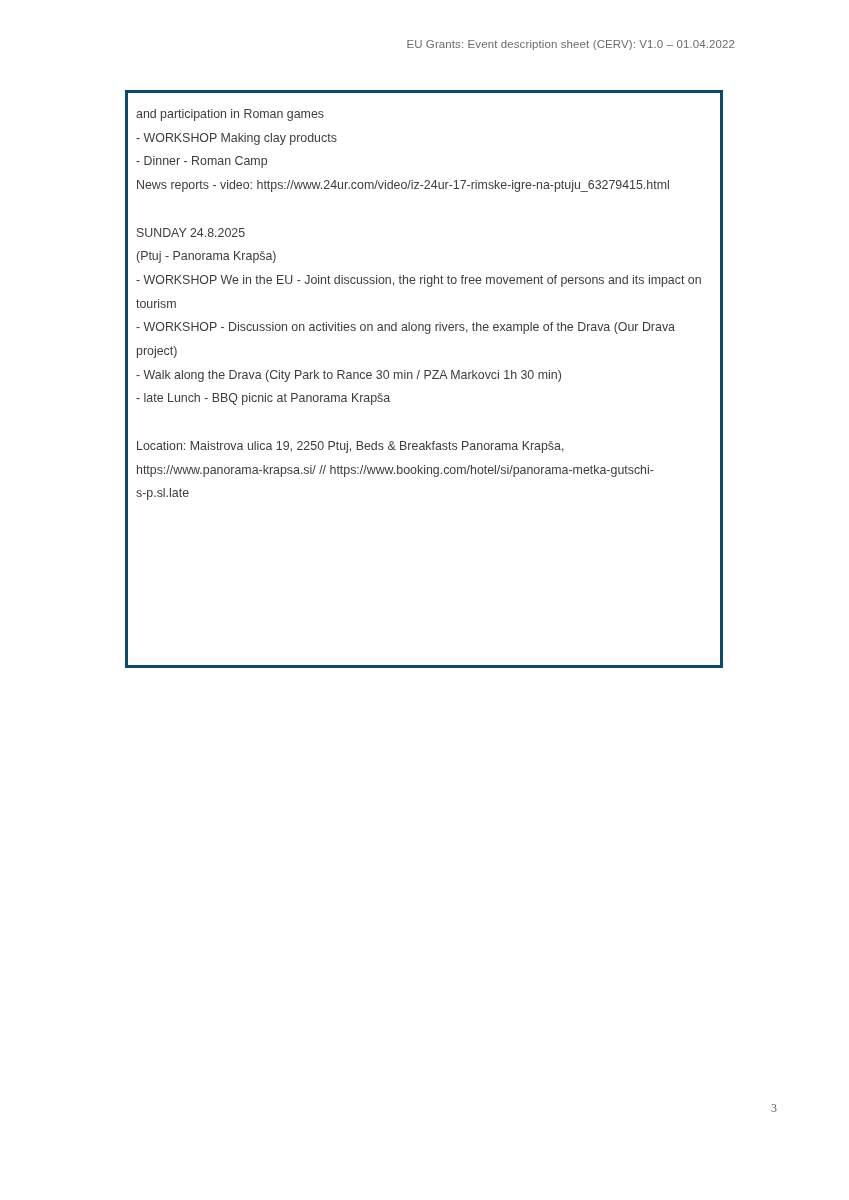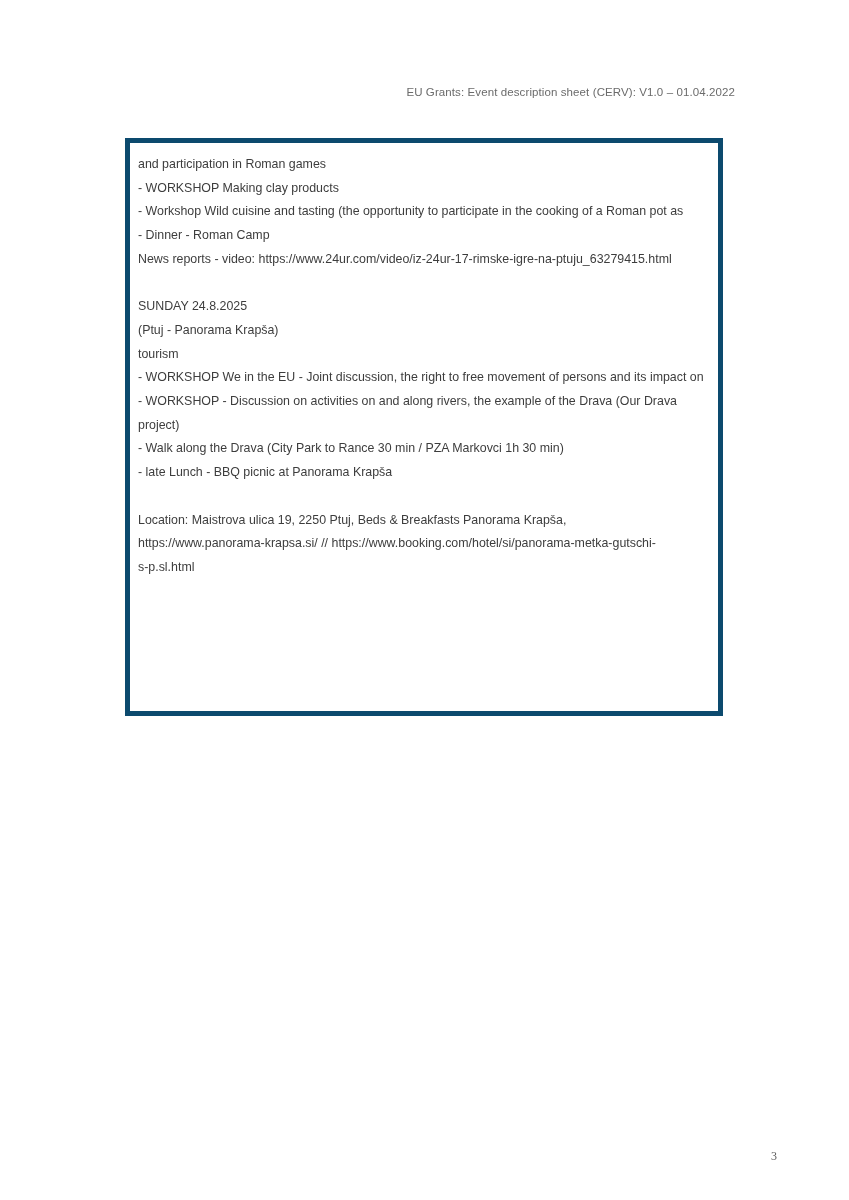--- a/index.html
+++ b/index.html
@@ -14,40 +14,39 @@
     font-family: "Liberation Sans", sans-serif;
     color: #3b3b3b;
     overflow: hidden;
   }
 
   .page {
     position: absolute;
     top: 0; left: 0;
     width: 849px;
     height: 944px;
-    margin-top: 48px;
   }
 
   .doc-header {
     position: absolute;
     top: 38px;
     right: 114px;
     font-size: 11.5px;
     color: #6b6b6b;
     letter-spacing: 0.1px;
     white-space: nowrap;
   }
 
   .content-box {
     position: absolute;
     left: 125px;
     top: 90px;
     width: 598px;
     height: 578px;
-    border: 5px solid #0c4a6e;
+    border: 3px solid #0c4a6e;
     box-sizing: border-box;
     background: #fff;
   }
 
   .content-inner {
     padding: 10px 12px 0 8px;
   }
 
   .line {
     font-size: 12.4px;
@@ -74,34 +73,33 @@
 <body>
 
 <div class="page">
 
   <div class="doc-header">EU Grants: Event description sheet (CERV): V1.0 – 01.04.2022</div>
 
   <div class="content-box">
     <div class="content-inner">
       <div class="line">and participation in Roman games</div>
       <div class="line">- WORKSHOP Making clay products</div>
-      <div class="line">- Workshop Wild cuisine and tasting (the opportunity to participate in the cooking of a Roman pot as</div>
       <div class="line">- Dinner - Roman Camp</div>
       <div class="line">News reports - video: https://www.24ur.com/video/iz-24ur-17-rimske-igre-na-ptuju_63279415.html</div>
       <div class="line blank"></div>
       <div class="line">SUNDAY 24.8.2025</div>
       <div class="line">(Ptuj - Panorama Krapša)</div>
+      <div class="line">- WORKSHOP We in the EU - Joint discussion, the right to free movement of persons and its impact on</div>
       <div class="line">tourism</div>
-      <div class="line">- WORKSHOP We in the EU - Joint discussion, the right to free movement of persons and its impact on</div>
       <div class="line">- WORKSHOP - Discussion on activities on and along rivers, the example of the Drava (Our Drava</div>
       <div class="line">project)</div>
       <div class="line">- Walk along the Drava (City Park to Rance 30 min / PZA Markovci 1h 30 min)</div>
       <div class="line">- late Lunch - BBQ picnic at Panorama Krapša</div>
       <div class="line blank"></div>
       <div class="line">Location: Maistrova ulica 19, 2250 Ptuj, Beds &amp; Breakfasts Panorama Krapša,</div>
       <div class="line">https://www.panorama-krapsa.si/ // https://www.booking.com/hotel/si/panorama-metka-gutschi-</div>
-      <div class="line">s-p.sl.html</div>
+      <div class="line">s-p.sl.late</div>
     </div>
   </div>
 
   <div class="page-number">3</div>
 
 </div>
 
 </body></html>

